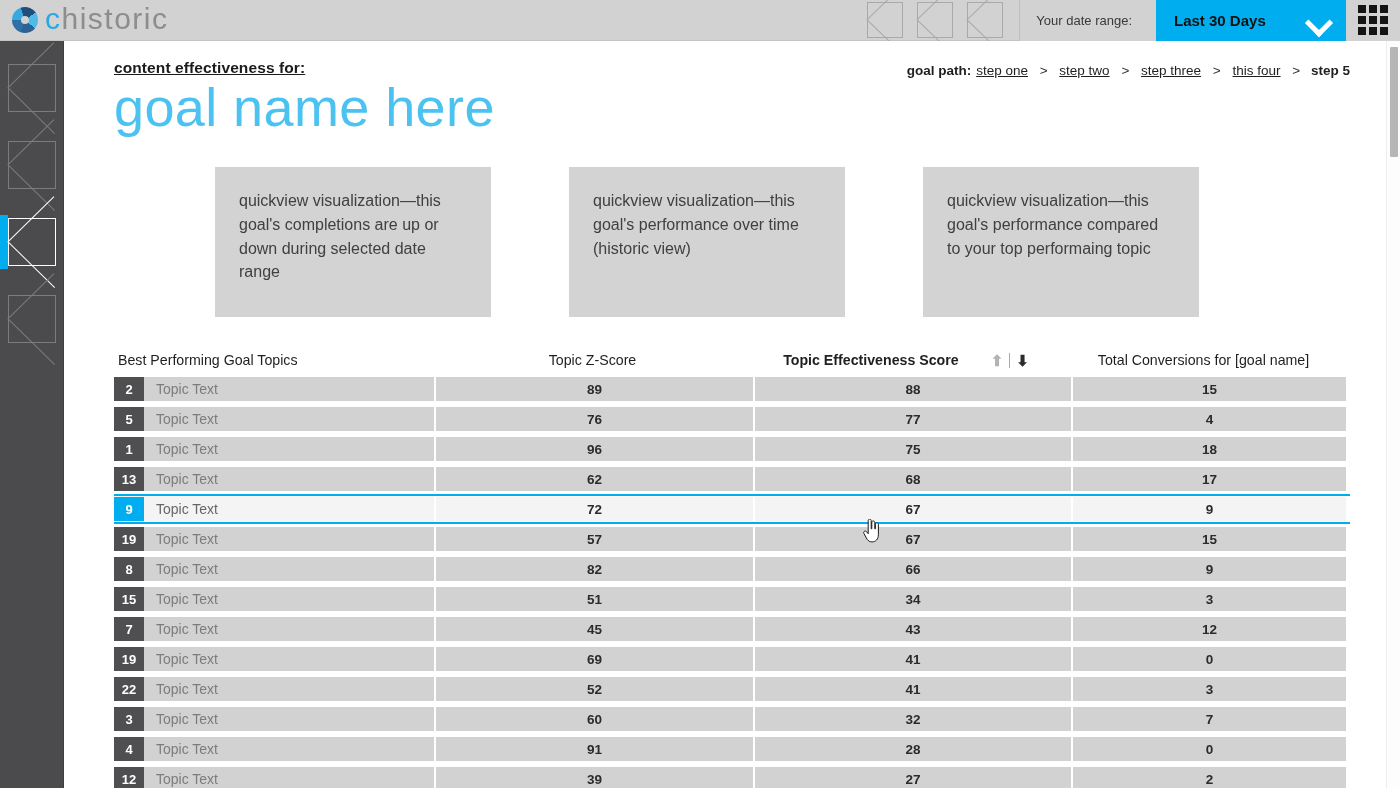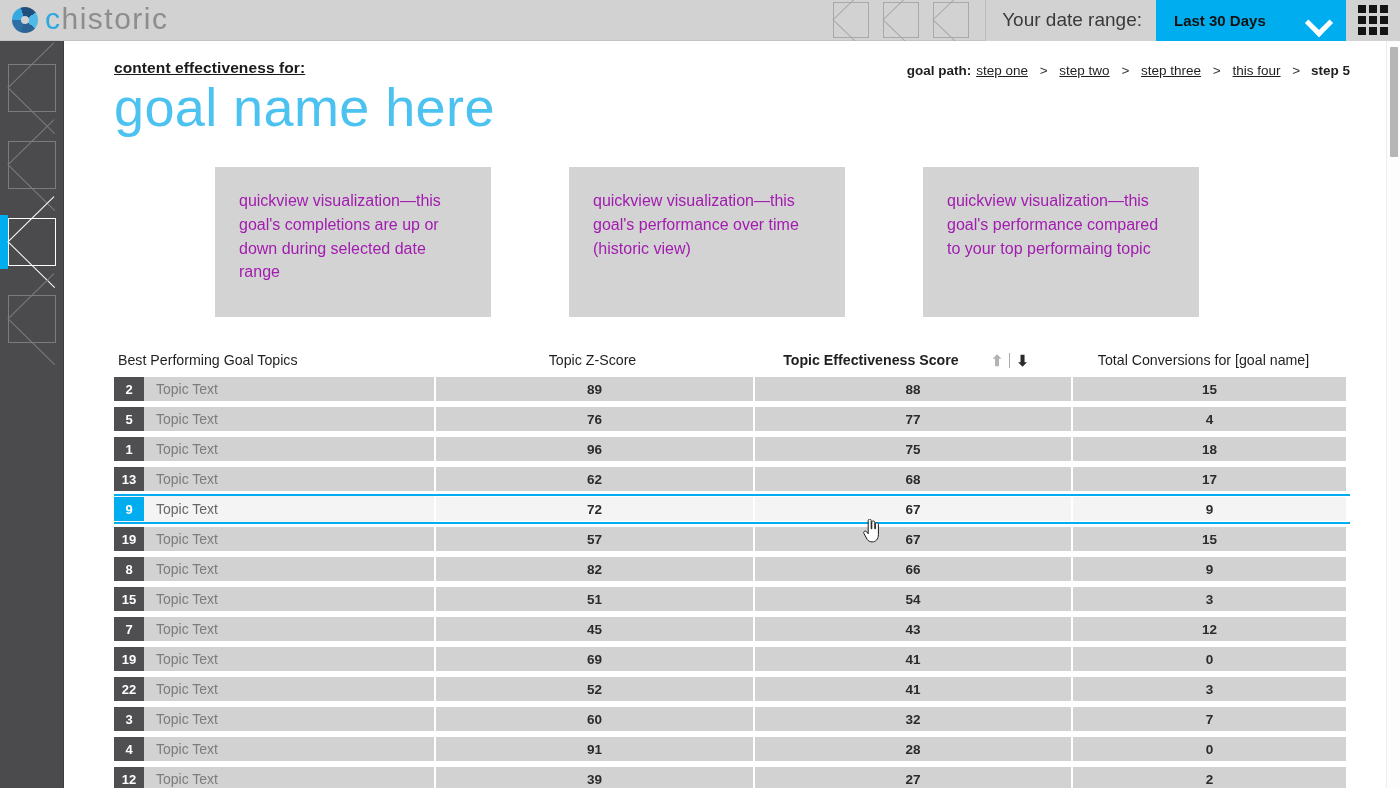--- a/index.html
+++ b/index.html
@@ -85,22 +85,22 @@
 
   .daterange {
     display: flex;
     align-items: stretch;
     height: 41px;
     border-left: 1px solid #bdbdbd;
   }
   .daterange-label {
     display: flex;
     align-items: center;
-    padding: 0 14px 0 16px;
-    font-size: 19px;
+    padding: 0 24px 0 16px;
+    font-size: 13px;
     color: #3a3a3a;
     background: #d2d2d2;
     white-space: nowrap;
   }
   .daterange-select {
     display: flex;
     align-items: center;
     justify-content: space-between;
     background: #00aeef;
     min-width: 190px;
@@ -240,21 +240,21 @@
     padding: 0 0 0 151px;
     margin-top: 31px;
   }
   .qv-card {
     width: 276px;
     height: 150px;
     background: #d3d3d3;
     padding: 22px 24px 0 24px;
   }
   .qv-text {
-    color: #a21caf;
+    color: #404040;
     font-size: 16px;
     line-height: 1.48;
     font-weight: 400;
   }
 
   
   .table-wrap {
     margin-top: 29px;
     padding: 0 50px 0 50px;
   }
@@ -557,21 +557,21 @@
           <div class="cell c-conv">9</div>
         </div>
         <div class="trow">
           <div class="cell c-topic">
             <div class="c-topic-inner">
               <span class="rank">15</span>
               <span class="topic-text">Topic Text</span>
             </div>
           </div>
           <div class="cell c-z">51</div>
-          <div class="cell c-eff">54</div>
+          <div class="cell c-eff">34</div>
           <div class="cell c-conv">3</div>
         </div>
         <div class="trow">
           <div class="cell c-topic">
             <div class="c-topic-inner">
               <span class="rank">7</span>
               <span class="topic-text">Topic Text</span>
             </div>
           </div>
           <div class="cell c-z">45</div>

